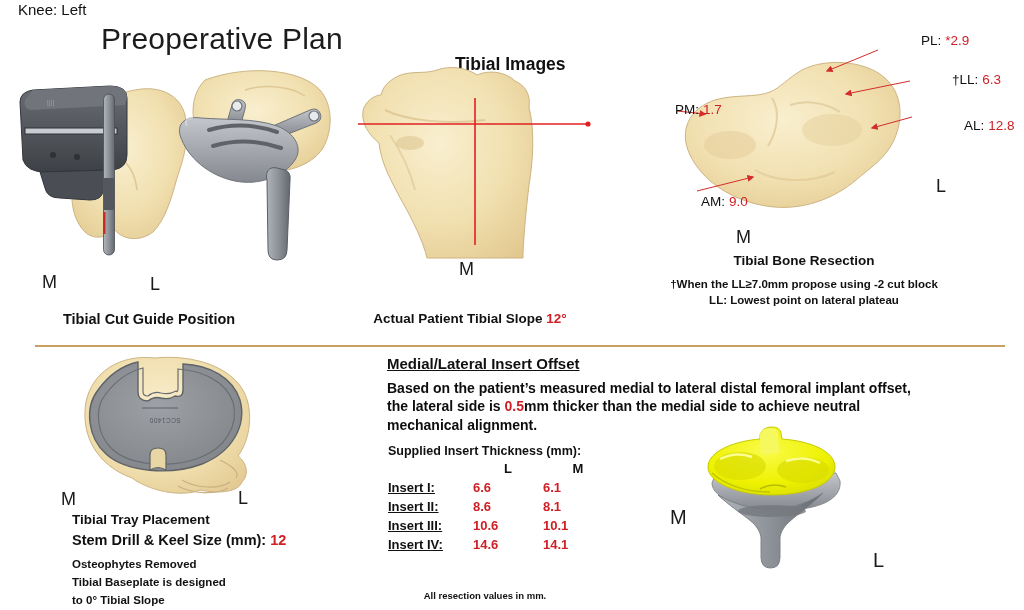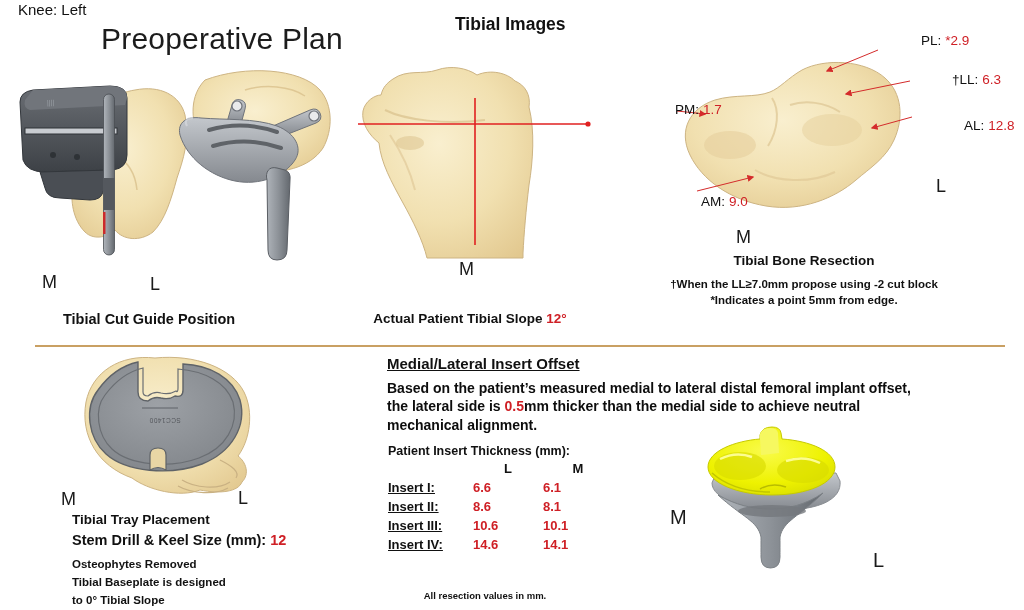--- a/index.html
+++ b/index.html
@@ -8,21 +8,21 @@
   .abs{position:absolute;}
   .b{font-weight:bold;}
   .red{color:#cf2026;}
   .ml{font-size:18px;color:#1a1a1a;}
   .caption{font-weight:bold;font-size:14px;color:#111;}
   .ctr{text-align:center;}
   .meas{font-size:13.5px;font-weight:normal;white-space:nowrap;padding-left:47px;}
   .meas .val{margin-left:4px;}
   .fnote{font-size:11.5px;font-weight:bold;line-height:16px;color:#111;}
   .title{font-size:30px;font-weight:400;color:#1c1c1c;letter-spacing:.2px;}
-  .sect{font-size:17.5px;font-weight:bold;}
+  .sect{font-size:17.5px;font-weight:bold;margin-top:40px;}
   .offset-hdr{font-size:15px;font-weight:bold;text-decoration:underline;}
   .offset-body{font-size:14px;font-weight:bold;line-height:1.32;width:524px;color:#0d0d0d;}
   .tbl-title{font-size:12.5px;font-weight:bold;}
   .tbl-grid{display:grid;grid-template-columns:85px 70px 70px;font-size:13px;font-weight:bold;}
   .tbl-grid .hdr{text-align:center;height:18px;}
   .tbl-grid .name{text-align:left;height:19px;text-decoration:underline;}
   .tbl-grid .num{height:19px;}
   .divider{height:2px;background:#c9a063;}
   .note{font-size:14px;color:#1a1a1a;white-space:nowrap;}
   .note-small{font-size:9.5px;font-weight:bold;}
@@ -146,21 +146,21 @@
   <div class="abs meas" style="left:905px;top:72px"><span>†LL:</span><span class="red val">6.3</span></div>
   <div class="abs meas" style="left:917px;top:118px"><span>AL:</span><span class="red val">12.8</span></div>
   <div class="abs meas" style="left:628px;top:102px"><span>PM:</span><span class="red val">1.7</span></div>
   <div class="abs meas" style="left:654px;top:194px"><span>AM:</span><span class="red val">9.0</span></div>
 
   <div class="abs ml" style="left:936px;top:176px">L</div>
   <div class="abs ml" style="left:736px;top:227px">M</div>
   <div class="abs ctr caption" style="left:640px;top:253px;width:328px;font-size:13.5px">Tibial Bone Resection</div>
   <div class="abs ctr fnote" style="left:640px;top:276px;width:328px">
     <div>†When the LL≥7.0mm propose using -2 cut block</div>
-    <div>*Indicates a point 5mm from edge.</div>
+    <div>LL: Lowest point on lateral plateau</div>
   </div>
 
   <div class="abs divider" style="left:35px;top:345px;width:970px"></div>
 
   <svg class="abs" style="left:70px;top:352px" width="210" height="150" viewBox="0 0 210 150">
     <path d="M85,6 C50,2 22,20 16,50 C10,84 28,114 62,126 C78,138 110,146 130,138 C150,142 168,140 172,130
              C180,122 176,110 168,104 C180,88 184,60 174,40 C162,16 125,2 85,6 Z" fill="url(#boneG)" stroke="#cdb483" stroke-width="1"></path>
     <path d="M112,128 C125,136 148,138 160,130" fill="none" stroke="#c9b183" stroke-width="1.2"></path>
     <path d="M108,134 C122,142 146,143 158,136" fill="none" stroke="#c9b183" stroke-width="1.2"></path>
     <path d="M150,108 C162,114 170,120 166,126" fill="none" stroke="#c9b183" stroke-width="1.2"></path>
@@ -177,21 +177,21 @@
   <div class="abs caption" style="left:72px;top:512px;font-size:13.5px">Tibial Tray Placement</div>
   <div class="abs b" style="left:72px;top:532px;font-size:14.5px"><span>Stem Drill &amp; Keel Size (mm): </span><span class="red">12</span></div>
   <div class="abs fnote" style="left:72px;top:556px">Osteophytes Removed</div>
   <div class="abs fnote" style="left:72px;top:574px">Tibial Baseplate is designed</div>
   <div class="abs fnote" style="left:72px;top:592px">to 0° Tibial Slope</div>
 
   <div class="abs offset-hdr" style="left:387px;top:355px">Medial/Lateral Insert Offset</div>
   <div class="abs offset-body" style="left:387px;top:379px"><span>Based on the patient’s measured medial to lateral distal femoral implant offset, the lateral side is </span><span class="red">0.5</span><span>mm thicker than the medial side to achieve neutral mechanical alignment.</span></div>
 
   <div class="abs" style="left:388px;top:444px">
-    <div class="tbl-title" style="margin-bottom:3px">Patient Insert Thickness (mm):</div>
+    <div class="tbl-title" style="margin-bottom:3px">Supplied Insert Thickness (mm):</div>
     <div class="tbl-grid">
       <div class="name"></div>
       <div class="hdr">L</div>
       <div class="hdr">M</div>
 
       <div class="name">Insert I:</div>
       <div class="num red">6.6</div>
       <div class="num red">6.1</div>
 
       <div class="name">Insert II:</div>

